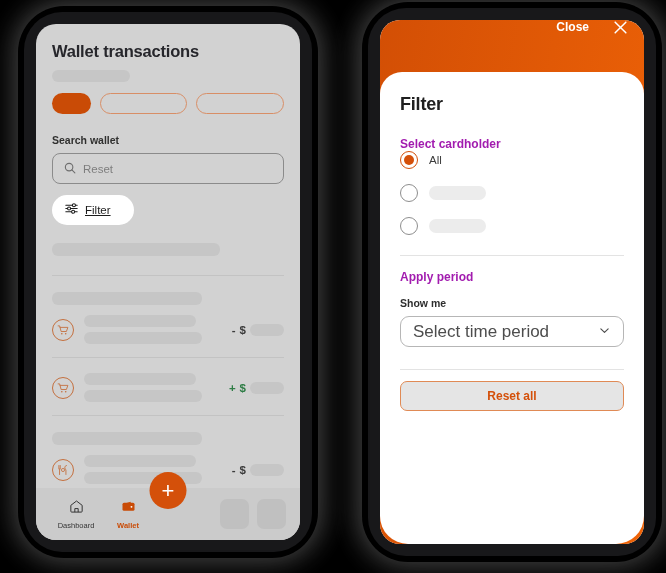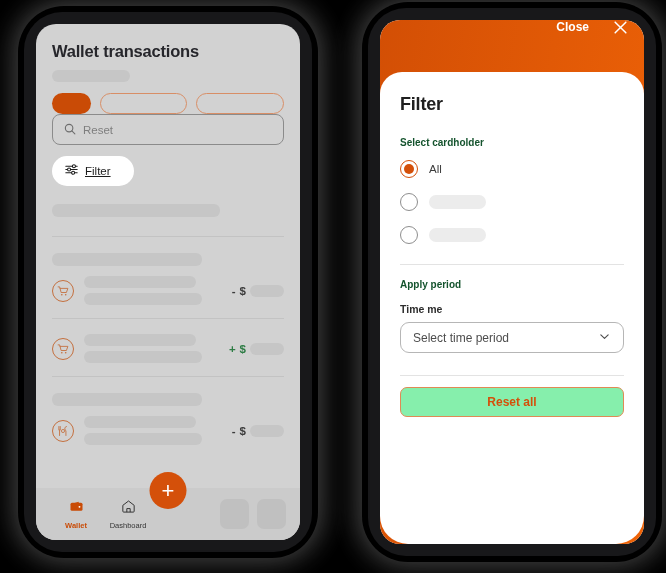--- a/index.html
+++ b/index.html
@@ -118,51 +118,51 @@
     height: 58px; display: flex; align-items: flex-start; justify-content: flex-end;
     padding: 0 16px 6px 0; gap: 24px;
   }
   .close-lbl { font-size: 12px; font-weight: bold; color: #ffffff; }
   .sheet {
     position: absolute; left: 0; right: 0; top: 52px; bottom: 0;
     background: #fff; border-radius: 22px 22px 28px 28px;
     padding: 22px 20px 0 20px;
   }
   .sheet-title { font-size: 18px; font-weight: bold; color: #202020; letter-spacing: -0.2px; }
-  .sec-title { font-size: 10px; font-weight: bold; color: #14532d; margin-top: 22px; }
-
-  .radio-row { display: flex; align-items: center; gap: 11px; margin-top: 12px; }
+  .sec-title { font-size: 12px; font-weight: bold; color: #a21caf; margin-top: 22px; }
+
+  .radio-row { display: flex; align-items: center; gap: 11px; }
   .radio {
     width: 18px; height: 18px; border-radius: 50%; flex: 0 0 18px;
     border: 1.6px solid #8e8e8e; background: #fff;
     display: flex; align-items: center; justify-content: center;
   }
   .radio.checked { border-color: #d4500a; }
   .radio.checked::after {
     content: ""; width: 10px; height: 10px; border-radius: 50%; background: #d4500a;
   }
   .radio-lbl { font-size: 11.5px; color: #3b3b3b; }
   .radio-skel { width: 57px; height: 14px; border-radius: 7px; background: #ececec; }
 
   .hr { height: 1px; background: #e3e3e3; margin-top: 20px; }
   .sel-label { font-size: 10.5px; font-weight: bold; color: #2e2e2e; margin-top: 13px; margin-bottom: 7px; }
   .select {
     height: 31px; border: 1px solid #b6b6b6; border-radius: 9px;
     display: flex; align-items: center; justify-content: space-between;
     padding: 0 12px;
   }
-  .select-val { font-size: 12px; color: #4d4d4d; }
+  .select-val { font-size: 17px; color: #4d4d4d; }
 
   .btn {
     height: 30px; border-radius: 7px; margin-top: 11px;
     display: flex; align-items: center; justify-content: center;
     font-size: 12px; font-weight: bold;
   }
   .btn-primary { background: linear-gradient(100deg,#d24f04 0%, #e55e06 100%); color: #fff; }
-  .btn-ghost { border: 1px solid #e08a55; color: #d4500a; background: #86efac; }
+  .btn-ghost { border: 1px solid #e08a55; color: #d4500a; background: #e5e5e5; }
   .chev { display: block; }
 </style>
 </head>
 <body>
 
 <div id="stage">
 
   <div class="glow glow-left"></div>
   <div class="glow glow-right"></div>
 
@@ -172,20 +172,21 @@
 
         <div class="page-title">Wallet transactions</div>
         <div class="skel sub-skel"></div>
 
         <div class="pill-row">
           <div class="pill pill-active"></div>
           <div class="pill pill-ghost"></div>
           <div class="pill pill-ghost"></div>
         </div>
 
+        <div class="field-label">Search wallet</div>
         <div class="search-box">
           <span>
             <svg width="12" height="12" viewBox="0 0 16 16" fill="none">
               <circle cx="6.8" cy="6.8" r="5" stroke="#6e6e6e" stroke-width="1.5"></circle>
               <line x1="10.5" y1="10.6" x2="14.5" y2="14.6" stroke="#6e6e6e" stroke-width="1.5" stroke-linecap="round"></line>
             </svg>
           </span>
           <span class="search-ph">Reset</span>
         </div>
 
@@ -267,39 +268,39 @@
           <div class="txn-amt amt-neg">
             <span>-</span>
             <span>$</span>
             <span class="amt-skel"></span>
           </div>
         </div>
 
       </div>
 
       <div class="tabbar">
+        <div class="tab tab-dash">
+          <span>
+            <svg width="15" height="15" viewBox="0 0 18 18" fill="none">
+              <path d="M2.2 7.6 9 2.4l6.8 5.2v7.1a1 1 0 0 1-1 1H3.2a1 1 0 0 1-1-1z" stroke="#353535" stroke-width="1.2" stroke-linejoin="round"></path>
+              <path d="M7 15.7v-4.2h4v4.2" stroke="#353535" stroke-width="1.2" stroke-linejoin="round"></path>
+            </svg>
+          </span>
+          <span class="tab-lbl">Dashboard</span>
+        </div>
         <div class="tab tab-wal">
           <span>
             <svg width="15" height="15" viewBox="0 0 18 18" fill="none">
               <rect x="1.8" y="4.6" width="14.4" height="9.6" rx="1.8" fill="#c94b06"></rect>
               <path d="M1.8 6.4 11.6 3.2v3.2" fill="#c94b06"></path>
               <circle cx="12.6" cy="9.4" r="1.15" fill="#ffffff"></circle>
             </svg>
           </span>
           <span class="tab-lbl">Wallet</span>
         </div>
-        <div class="tab tab-dash">
-          <span>
-            <svg width="15" height="15" viewBox="0 0 18 18" fill="none">
-              <path d="M2.2 7.6 9 2.4l6.8 5.2v7.1a1 1 0 0 1-1 1H3.2a1 1 0 0 1-1-1z" stroke="#353535" stroke-width="1.2" stroke-linejoin="round"></path>
-              <path d="M7 15.7v-4.2h4v4.2" stroke="#353535" stroke-width="1.2" stroke-linejoin="round"></path>
-            </svg>
-          </span>
-          <span class="tab-lbl">Dashboard</span>
-        </div>
         <div class="tab-spacer">
           <div class="fab">
             <span>+</span>
           </div>
         </div>
         <div class="tab-skel"></div>
         <div class="tab-skel" style="margin-left:8px;"></div>
       </div>
 
     </div>
@@ -333,21 +334,21 @@
             <span class="radio-skel"></span>
           </div>
           <div class="radio-row" style="margin-top:15px;">
             <span class="radio"></span>
             <span class="radio-skel"></span>
           </div>
 
           <div class="hr"></div>
 
           <div class="sec-title" style="margin-top:14px;">Apply period</div>
-          <div class="sel-label">Time me</div>
+          <div class="sel-label">Show me</div>
           <div class="select">
             <span class="select-val">Select time period</span>
             <span class="chev">
               <svg width="13" height="13" viewBox="0 0 16 16" fill="none">
                 <path d="M3.5 6 8 10.4 12.5 6" stroke="#4d4d4d" stroke-width="1.4" stroke-linecap="round" stroke-linejoin="round"></path>
               </svg>
             </span>
           </div>
 
           <div class="hr" style="margin-top:22px;"></div>

